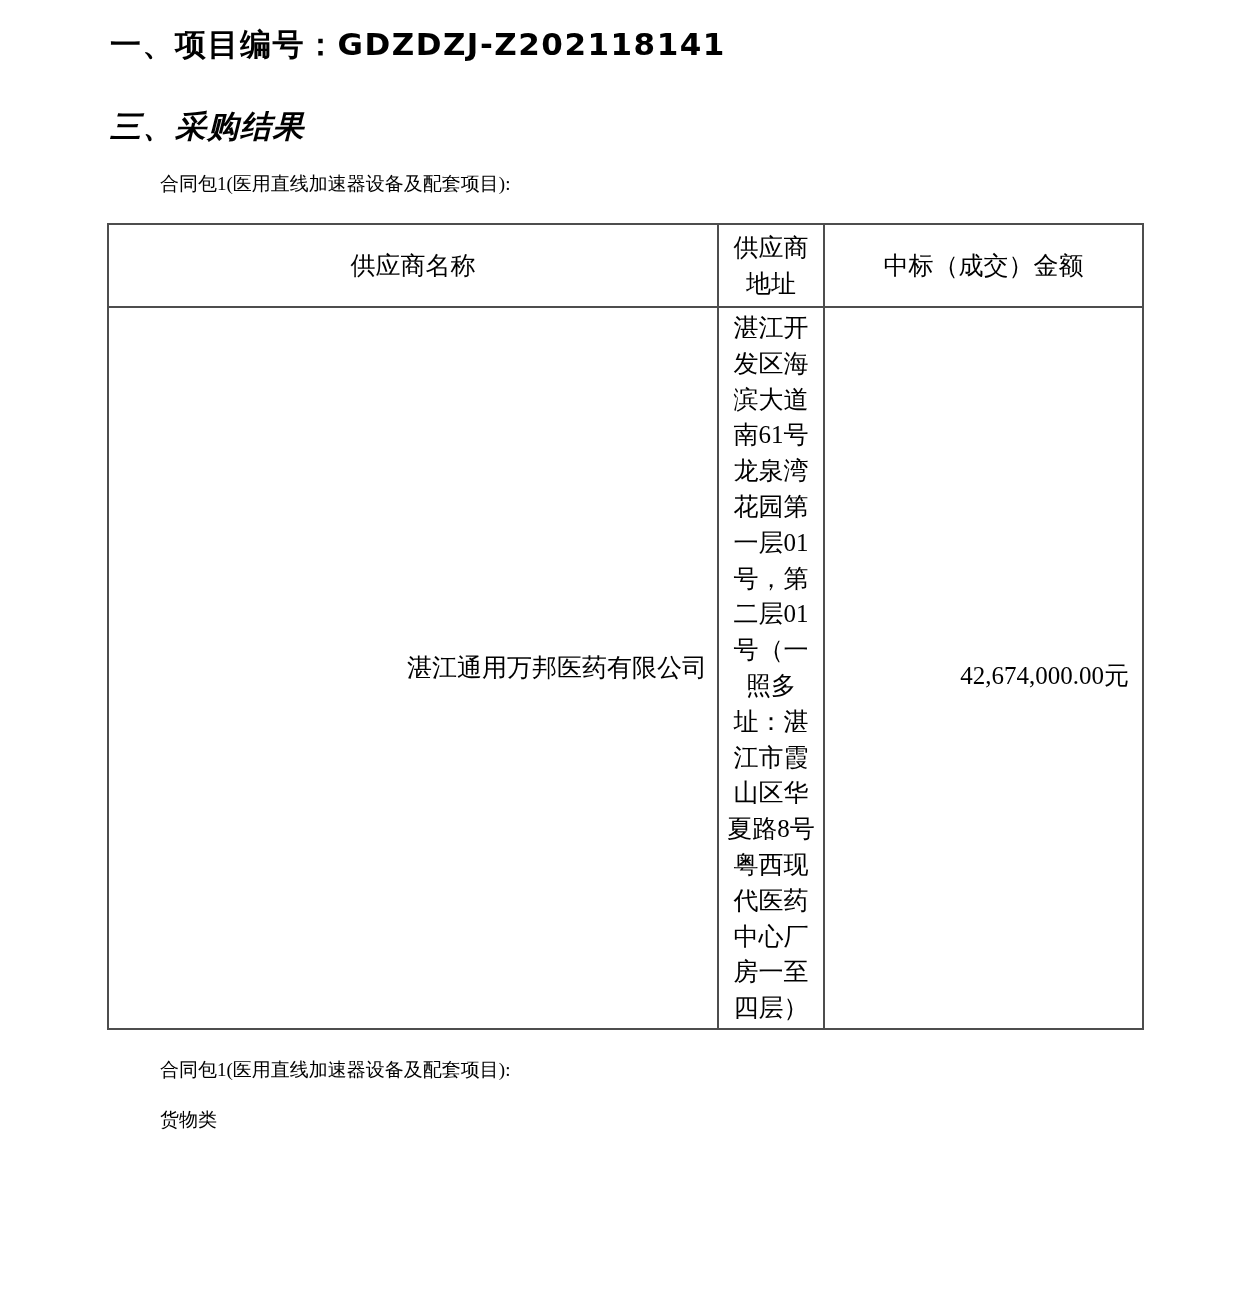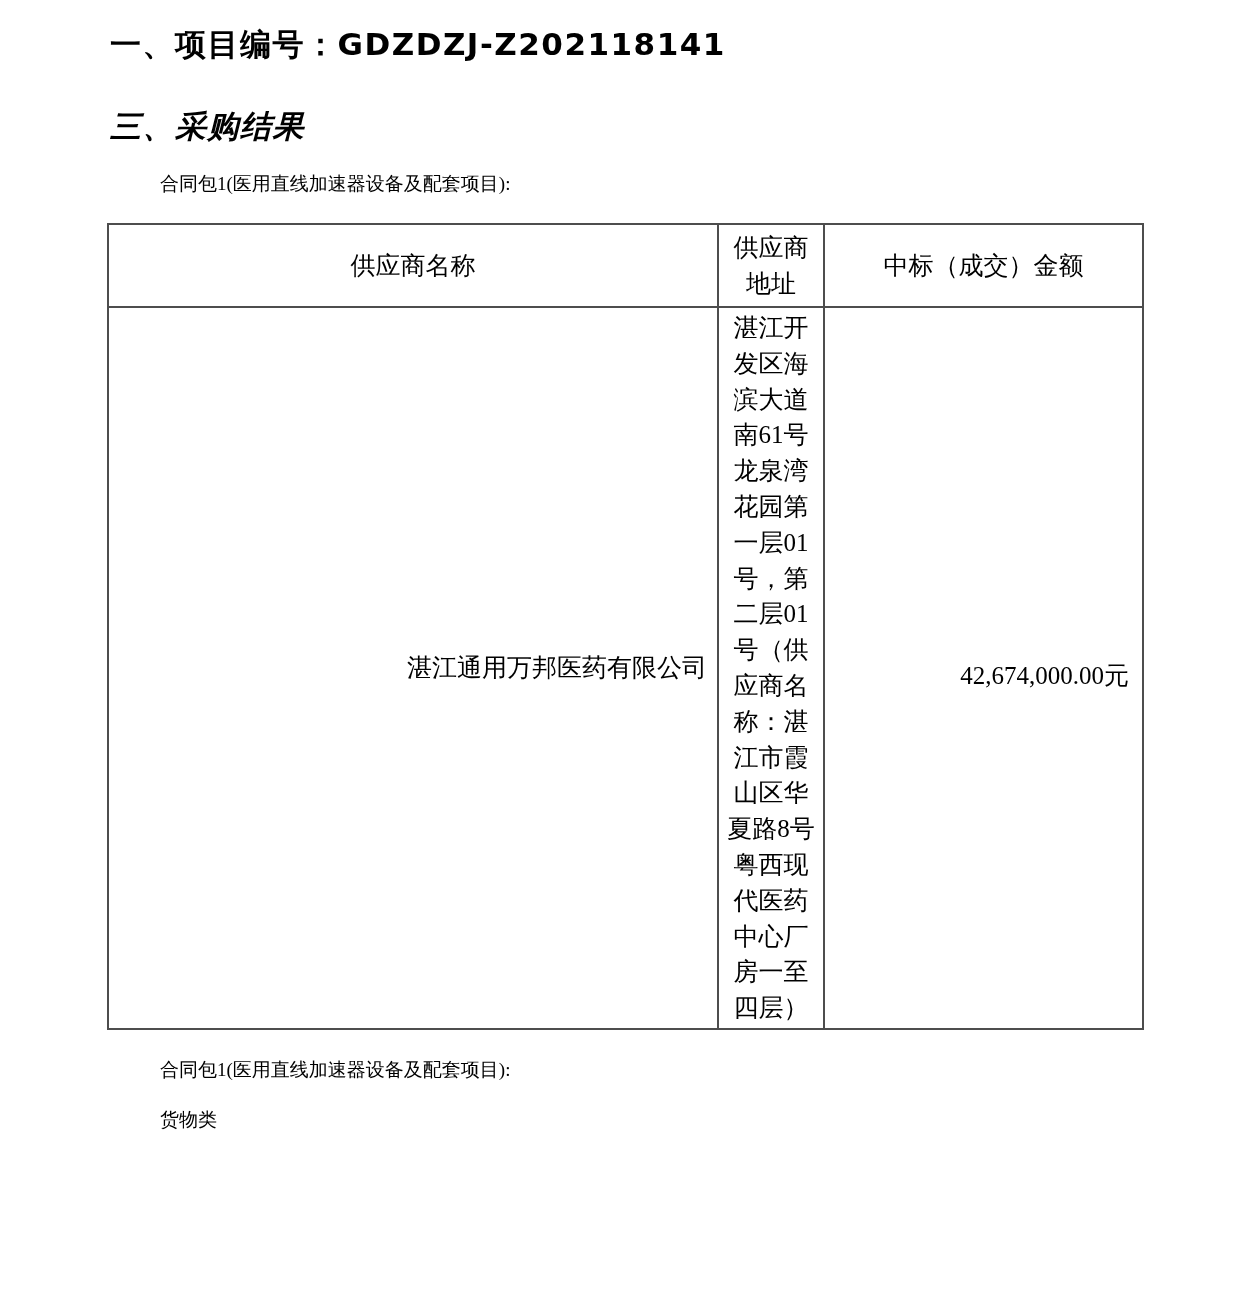--- a/index.html
+++ b/index.html
@@ -101,21 +101,21 @@
     <thead>
       <tr>
         <th class="col-name">供应商名称</th>
         <th class="col-addr">供应商地址</th>
         <th class="col-amount">中标（成交）金额</th>
       </tr>
     </thead>
     <tbody>
       <tr>
         <td class="cell-name">湛江通用万邦医药有限公司</td>
-        <td class="cell-addr">湛江开发区海滨大道南61号龙泉湾花园第一层01号，第二层01号（供应商名称：湛江市霞山区华夏路8号粤西现代医药中心厂房一至四层）</td>
+        <td class="cell-addr">湛江开发区海滨大道南61号龙泉湾花园第一层01号，第二层01号（一照多址：湛江市霞山区华夏路8号粤西现代医药中心厂房一至四层）</td>
         <td class="cell-amount">42,674,000.00元</td>
       </tr>
     </tbody>
   </table>
 
 
   <div class="para p2">合同包1(医用直线加速器设备及配套项目):</div>
 
   <div class="para p3">货物类</div>
 

